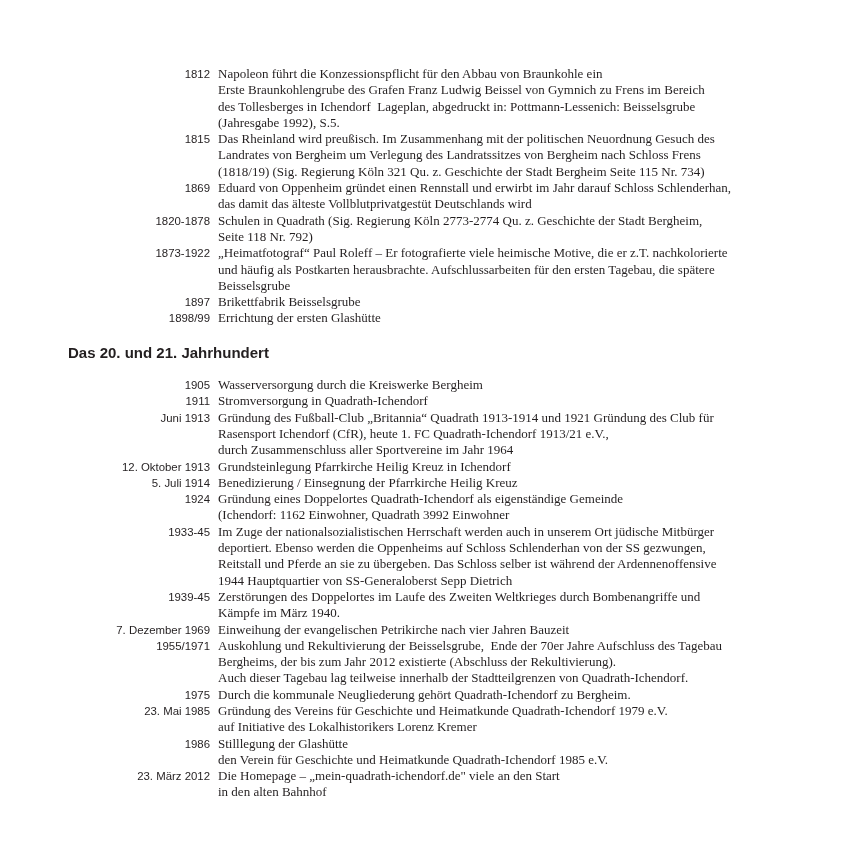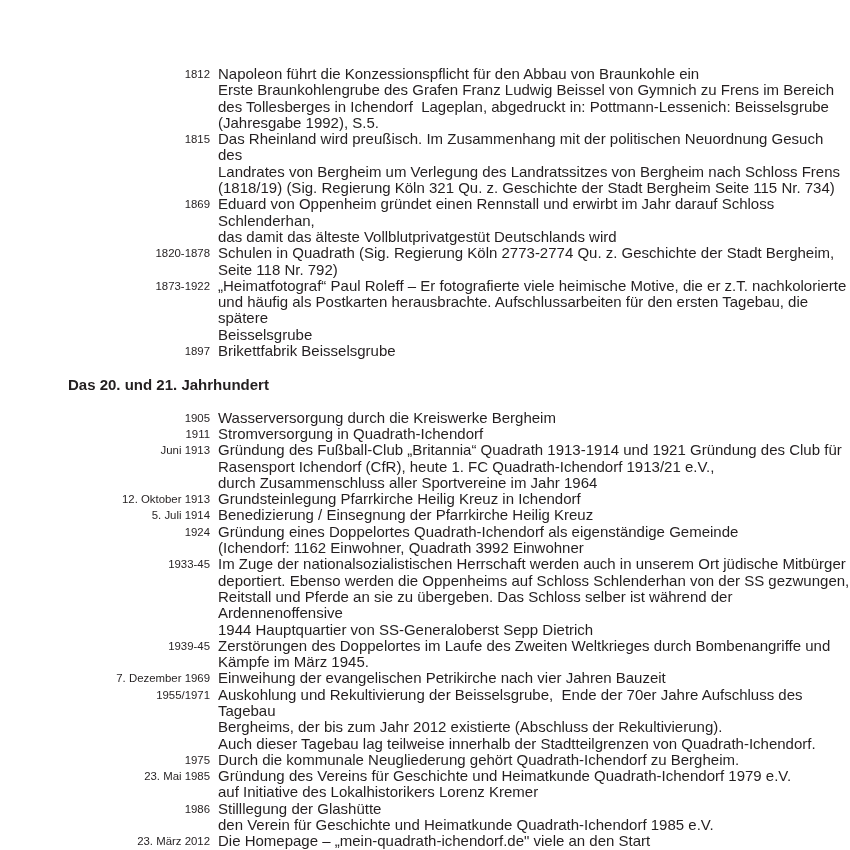--- a/index.html
+++ b/index.html
@@ -45,23 +45,24 @@
     box-sizing: border-box;
   }
   .entry-body {
     padding-left: 8px;
     font-size: 11.4px;
     line-height: 16.3px;
     box-sizing: border-box;
     flex: 1;
   }
   .entry-line {
-    font-size: 15px;
+    font-size: 13px;
     line-height: 16.3px;
     white-space: pre-wrap;
+    font-family: Liberation Serif, serif;
   }
   
   .entry-date.blank {
     visibility: hidden;
   }
   
   .section-heading {
     font-size: 15px;
     line-height: 16.3px;
     font-weight: bold;
@@ -163,20 +164,26 @@
             <div class="entry-body">
               <div class="entry-line">Beisselsgrube</div>
             </div>
           </div>
           <div class="entry">
             <div class="entry-date">1897</div>
             <div class="entry-body">
               <div class="entry-line">Brikettfabrik Beisselsgrube</div>
             </div>
           </div>
+          <div class="entry">
+            <div class="entry-date">1898/99</div>
+            <div class="entry-body">
+              <div class="entry-line">Errichtung der ersten Glashütte</div>
+            </div>
+          </div>
         </div>
     </div>
 
     <div class="spacer-lg"></div>
 
     <div class="section-heading">Das 20. und 21. Jahrhundert</div>
 
     <div class="spacer-md"></div>
 
     <div>
@@ -261,21 +268,21 @@
           </div>
           <div class="entry">
             <div class="entry-date">1939-45</div>
             <div class="entry-body">
               <div class="entry-line">Zerstörungen des Doppelortes im Laufe des Zweiten Weltkrieges durch Bombenangriffe und</div>
             </div>
           </div>
           <div class="entry">
             <div class="entry-date blank">1939-45</div>
             <div class="entry-body">
-              <div class="entry-line">Kämpfe im März 1945.</div>
+              <div class="entry-line">Kämpfe im März 1940.</div>
             </div>
           </div>
           <div class="entry">
             <div class="entry-date">7. Dezember 1969</div>
             <div class="entry-body">
               <div class="entry-line">Einweihung der evangelischen Petrikirche nach vier Jahren Bauzeit</div>
             </div>
           </div>
           <div class="entry">
             <div class="entry-date">1955/1971</div>

